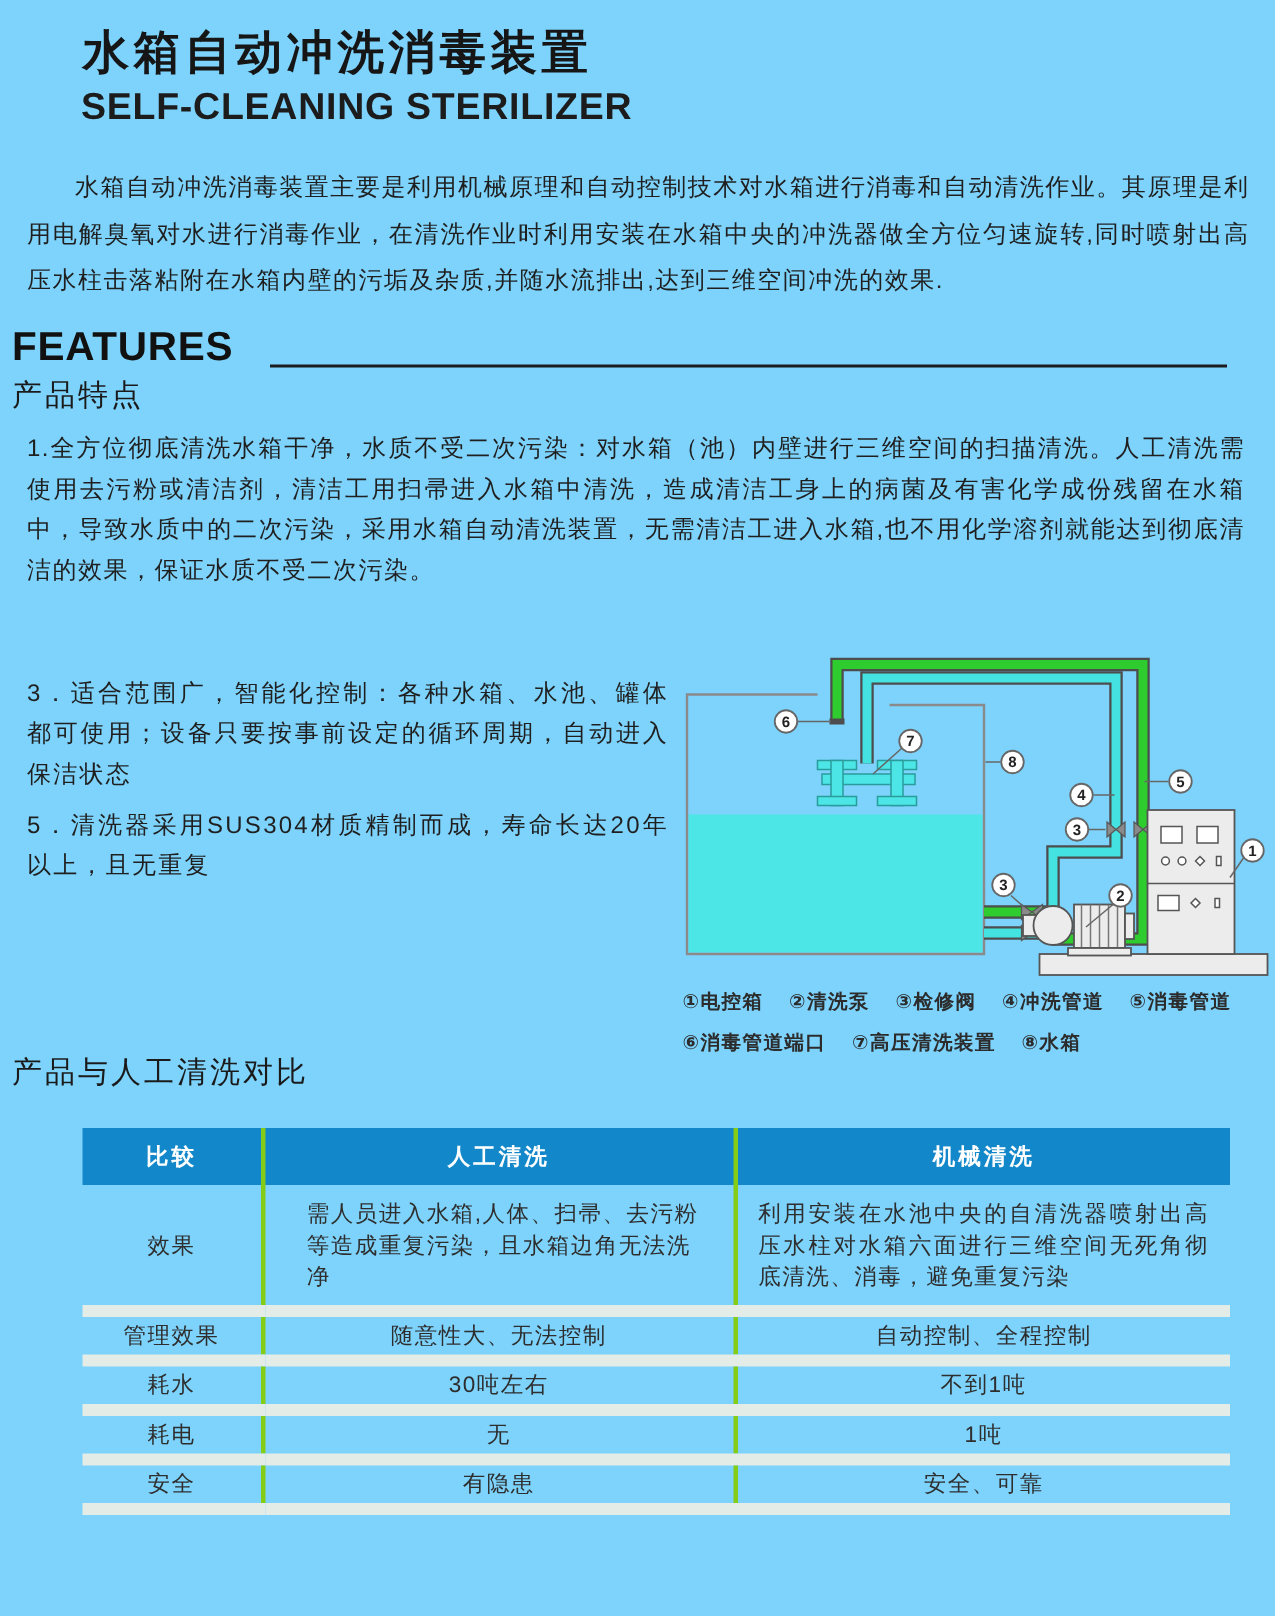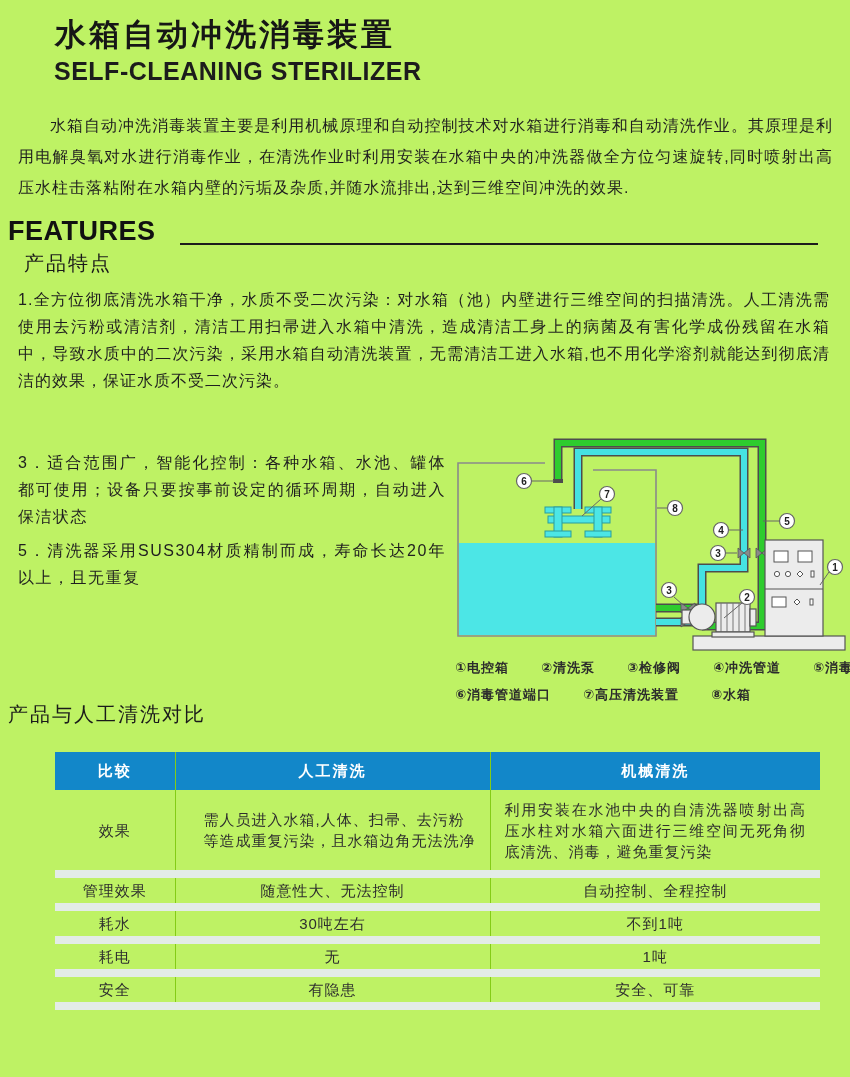--- a/index.html
+++ b/index.html
@@ -1,46 +1,46 @@
 <!DOCTYPE html>
 <html style="--blue: #1287c9; --stripe: #e3ece7; --pgreen: #2ecc2e; --pcyan: #45e2e2; --water: #4ce6e6;"><head>
 <meta charset="utf-8">
 <style>
   html,body{margin:0;padding:0;background:#fff;}
-  #page{position:relative;width:850px;height:1077px;background:#bef264;overflow:hidden;
+  #page{position:relative;width:850px;height:1077px;background:#7dd3fc;overflow:hidden;
         font-family:"Liberation Sans","DejaVu Sans",sans-serif;color:#222;}
   .abs{position:absolute;}
   
   .title-cn{left:55px;top:14px;font-size:31px;font-weight:bold;color:#161616;letter-spacing:3px;}
   .title-en{left:54px;top:57px;font-size:25px;font-weight:bold;color:#1c1c1c;letter-spacing:0.5px;}
   .intro{left:18px;top:110px;width:815px;font-size:16px;line-height:31px;letter-spacing:1px;
          text-indent:2em;text-align:justify;color:#1f1f1f;}
   .sec-en{font-size:27px;font-weight:bold;color:#111;letter-spacing:0.5px;}
   .sec-cn{font-size:20px;color:#1a1a1a;letter-spacing:2px;}
   #features-en{left:8px;top:216px;}
   #features-rule{left:180px;top:243px;width:638px;height:2px;background:#1c1c1c;}
-  #features-cn{left:24px;top:250px;}
+  #features-cn{left:8px;top:250px;}
   .feat{font-size:16px;line-height:27px;letter-spacing:1px;color:#1f1f1f;text-align:justify;}
   #feat12{left:18px;top:286px;width:812px;}
   #feat12 p{margin:0 0 5px 0;}
   #feat345{left:18px;top:449px;width:428px;}
   #feat345 p{margin:0 0 7px 0;letter-spacing:1.5px;}
   
   #diagram{left:450px;top:437px;width:400px;height:223px;}
   #legend{left:455px;top:659px;width:392px;font-size:13px;font-weight:bold;color:#2c2c2c;}
-  .legend-row{display:flex;gap:32px;margin-bottom:9px;}
+  .legend-row{display:flex;gap:17px;margin-bottom:9px;}
   .legend-item{white-space:nowrap;letter-spacing:1px;}
   #compared-en{left:8px;top:666px;}
   #compared-cn{left:8px;top:701px;}
   
   #cmp-table{left:55px;top:752px;width:765px;border-collapse:collapse;table-layout:fixed;}
   #cmp-table col.c1{width:120px;} #cmp-table col.c2{width:315px;} #cmp-table col.c3{width:330px;}
   #cmp-table th{background:var(--blue,#1287c9);color:#fff;font-size:15px;font-weight:bold;
       height:38px;letter-spacing:2px;}
-  #cmp-table th,#cmp-table td{border-right:1px solid #84cc16;box-sizing:border-box;}
+  #cmp-table th,#cmp-table td{border-right:3px solid #84cc16;box-sizing:border-box;}
   #cmp-table th:last-child,#cmp-table td:last-child{border-right:none;}
   #cmp-table td{font-size:15px;color:#2e2e2e;text-align:center;line-height:21px;
       padding:2px 10px;letter-spacing:1px;border-bottom:8px solid var(--stripe,#e3ece7);}
   #cmp-table tr.tall td{height:84px;}
   #cmp-table tr.mid td{height:56px;}
   #cmp-table tr.thin td{height:30px;}
   #cmp-table tr.tall td.cell-manual,#cmp-table tr.tall td.cell-machine,
   #cmp-table tr.mid td.cell-machine{text-align:left;padding:4px 14px 4px 28px;}
   #cmp-table tr.tall td.cell-machine{padding-left:14px;text-align:justify;}
   

